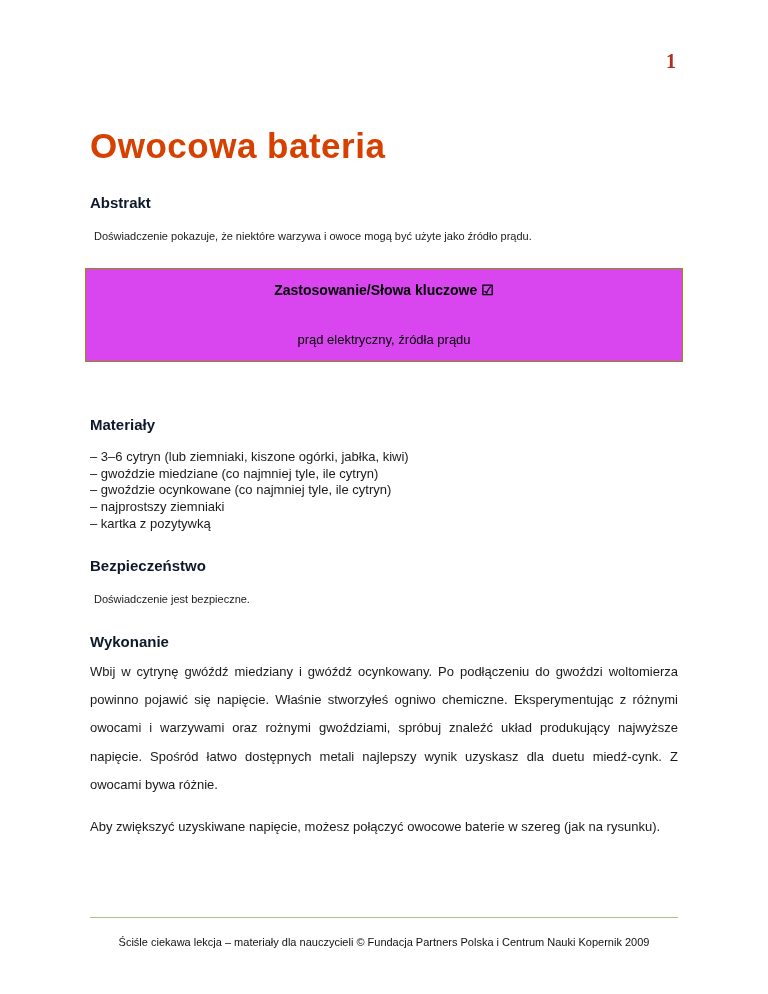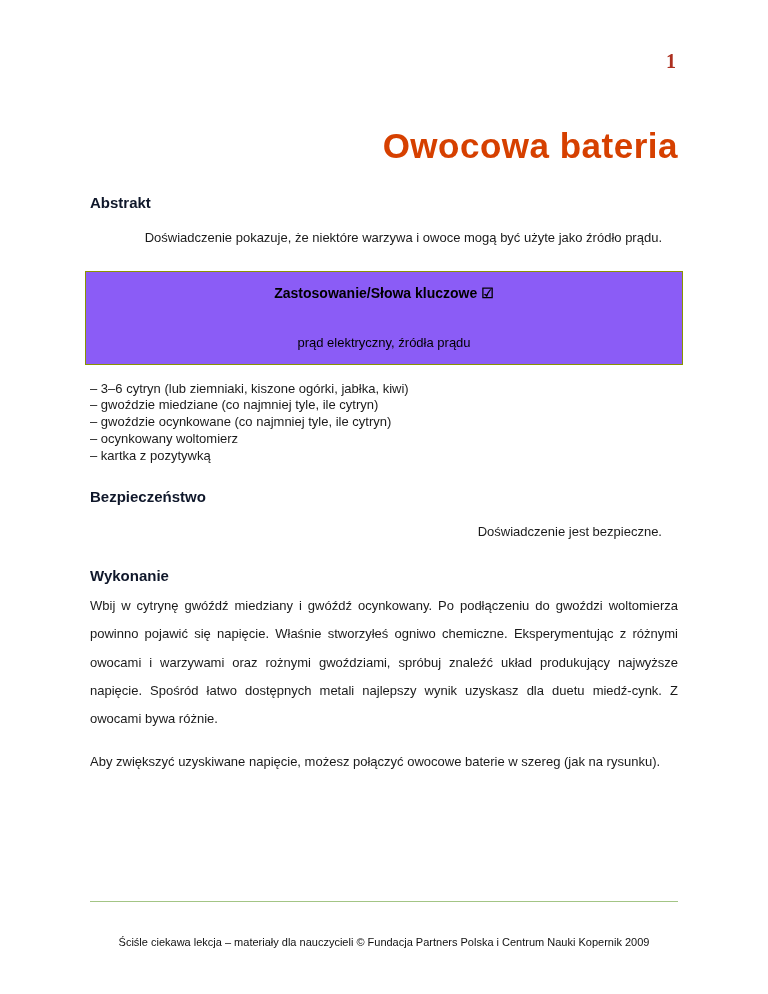--- a/index.html
+++ b/index.html
@@ -21,52 +21,51 @@
     right: 92px;
     font-family: "Liberation Serif", serif;
     font-weight: bold;
     font-size: 20px;
     color: #ad3020;
   }
 
   .doc-title {
     margin: 0;
     padding-top: 126px;
-    text-align: right;
+    text-align: left;
     font-size: 35px;
     font-weight: bold;
     color: #d64000;
     letter-spacing: 0.5px;
   }
 
   .section-heading {
     margin: 0;
     font-size: 15px;
     font-weight: bold;
     color: #0f172a;
   }
   .h-abstract { margin-top: 28px; }
   .h-materials { margin-top: 54px; }
   .h-safety { margin-top: 24px; }
   .h-procedure { margin-top: 26px; }
 
   .body-text {
-    margin: 16px;
-    font-size: 13px;
+    margin: 4px;
+    font-size: 11px;
     line-height: 1.35;
-    text-align: right;
   }
   .abstract-text { margin-top: 18px; }
   .safety-text { margin-top: 18px; }
 
   .keywords-box {
     margin-top: 24px;
     margin-left: -5px;
     margin-right: -5px;
-    background: #8b5cf6;
+    background: #d946ef;
     border: 1px solid #8a9400;
     text-align: center;
     padding: 13px 10px 14px 10px;
   }
   .keywords-box .box-title {
     font-size: 14px;
     font-weight: bold;
     color: #000000;
   }
   .keywords-box .box-sub {
@@ -91,21 +90,21 @@
     text-align: justify;
   }
   .procedure-paragraph.first { margin-top: 8px; }
 
   .footer {
     position: absolute;
     left: 90px;
     right: 90px;
     bottom: 46px;
     border-top: 1px solid #a3c585;
-    padding-top: 34px;
+    padding-top: 18px;
     text-align: center;
     font-size: 11px;
     color: #111111;
   }
 </style>
 </head>
 <body>
 
 <div class="page">
 
@@ -119,25 +118,26 @@
     <p class="body-text abstract-text">Doświadczenie pokazuje, że niektóre warzywa i owoce mogą być użyte jako źródło prądu.</p>
 
     <div class="keywords-box">
       <div class="box-title">
         <span>Zastosowanie/Słowa kluczowe</span>
         <span class="check-icon">☑</span>
       </div>
       <div class="box-sub">prąd elektryczny, źródła prądu</div>
     </div>
 
+    <h2 class="section-heading h-materials">Materiały</h2>
     <div class="materials-list">
       <div class="list-item">– 3–6 cytryn (lub ziemniaki, kiszone ogórki, jabłka, kiwi)</div>
       <div class="list-item">– gwoździe miedziane (co najmniej tyle, ile cytryn)</div>
       <div class="list-item">– gwoździe ocynkowane (co najmniej tyle, ile cytryn)</div>
-      <div class="list-item">– ocynkowany woltomierz</div>
+      <div class="list-item">– najprostszy ziemniaki</div>
       <div class="list-item">– kartka z pozytywką</div>
     </div>
 
     <h2 class="section-heading h-safety">Bezpieczeństwo</h2>
     <p class="body-text safety-text">Doświadczenie jest bezpieczne.</p>
 
     <h2 class="section-heading h-procedure">Wykonanie</h2>
     <p class="procedure-paragraph first">Wbij w cytrynę gwóźdź miedziany i gwóźdź ocynkowany. Po podłączeniu do gwoździ woltomierza powinno pojawić się napięcie. Właśnie stworzyłeś ogniwo chemiczne. Eksperymentując z różnymi owocami i warzywami oraz rożnymi gwoździami, spróbuj znaleźć układ produkujący najwyższe napięcie. Spośród łatwo dostępnych metali najlepszy wynik uzyskasz dla duetu miedź-cynk. Z owocami bywa różnie.</p>
     <p class="procedure-paragraph">Aby zwiększyć uzyskiwane napięcie, możesz połączyć owocowe baterie w szereg (jak na rysunku).</p>
 

